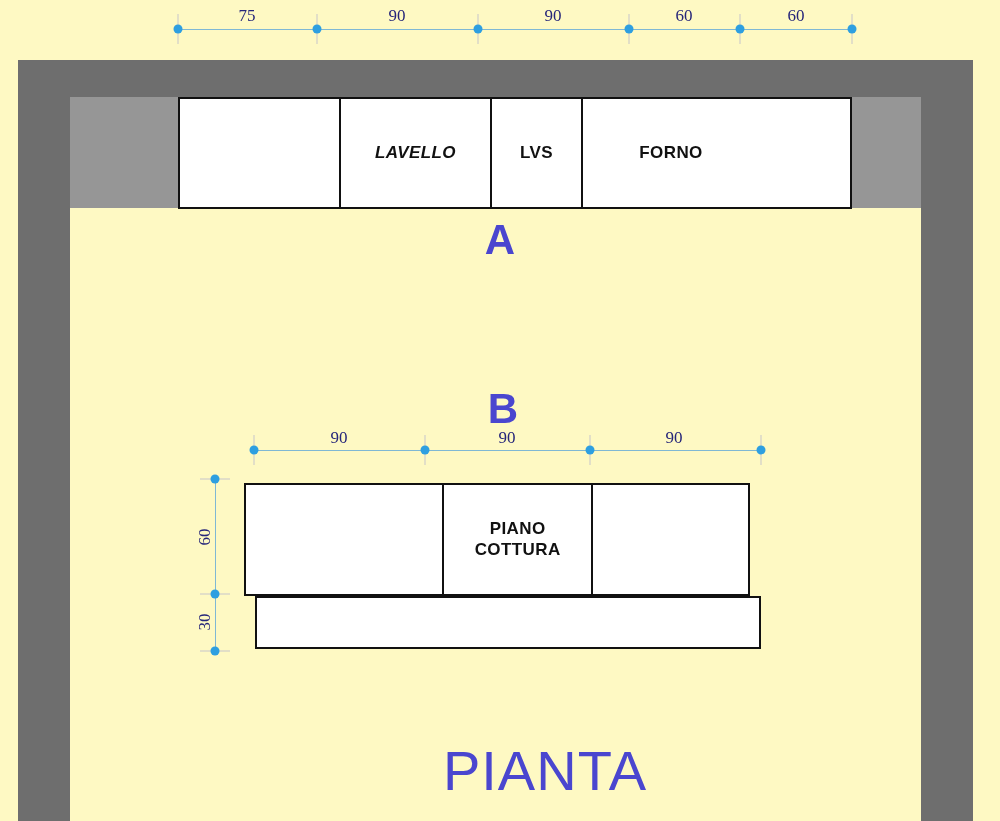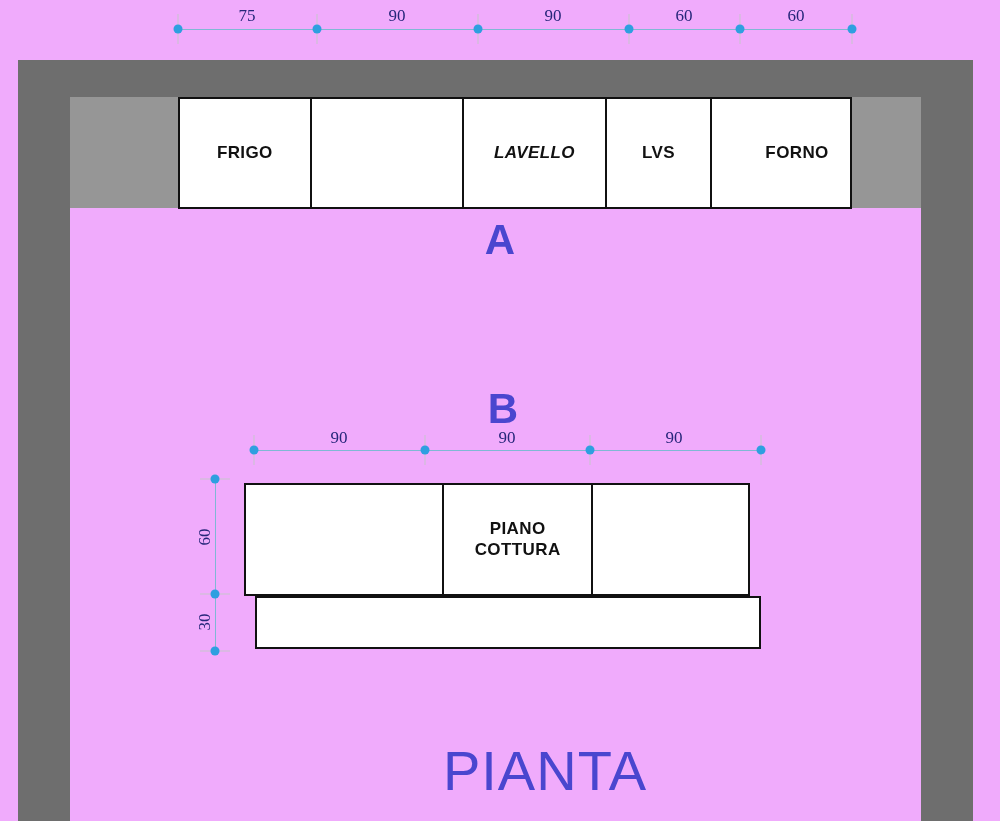--- a/index.html
+++ b/index.html
@@ -7,21 +7,21 @@
     padding: 0;
     background: #ffffff;
   }
   body {
     font-family: "Liberation Sans", sans-serif;
   }
   #plan {
     position: relative;
     width: 1000px;
     height: 821px;
-    background: #f0abfc;
+    background: #fef9c3;
     overflow: hidden;
   }
 
   
   .wall {
     position: absolute;
     background: #6e6e6e;
   }
   .wall-light {
     position: absolute;
@@ -160,30 +160,27 @@
   </div>
 
   <div class="wall" style="left:18px; top:60px; width:955px; height:37px;"></div>
   <div class="wall" style="left:18px; top:60px; width:52px; height:761px;"></div>
   <div class="wall" style="left:921px; top:60px; width:52px; height:761px;"></div>
 
   <div class="wall-light" style="left:70px; top:97px; width:110px; height:111px;"></div>
   <div class="wall-light" style="left:850px; top:97px; width:71px; height:111px;"></div>
 
   <div class="cab-row" style="left:178px; top:97px; width:674px; height:112px;">
-    <div class="cab" style="width:139px;">
-      <span class="cab-label">FRIGO</span>
-    </div>
     <div class="cab" style="width:161px;">
       <span class="cab-label"></span>
     </div>
     <div class="cab" style="width:151px;font-style:italic;">
       <span class="cab-label">LAVELLO</span>
     </div>
-    <div class="cab" style="width:111px;">
+    <div class="cab" style="width:91px;">
       <span class="cab-label">LVS</span>
     </div>
     <div class="cab" style="width:112px;margin-left:32px;">
       <span class="cab-label">FORNO</span>
     </div>
   </div>
 
   <div class="section-label label-A" style="left:500px; top:216px;">A</div>
 
   <div class="section-label label-B" style="left:503px; top:385px;">B</div>

